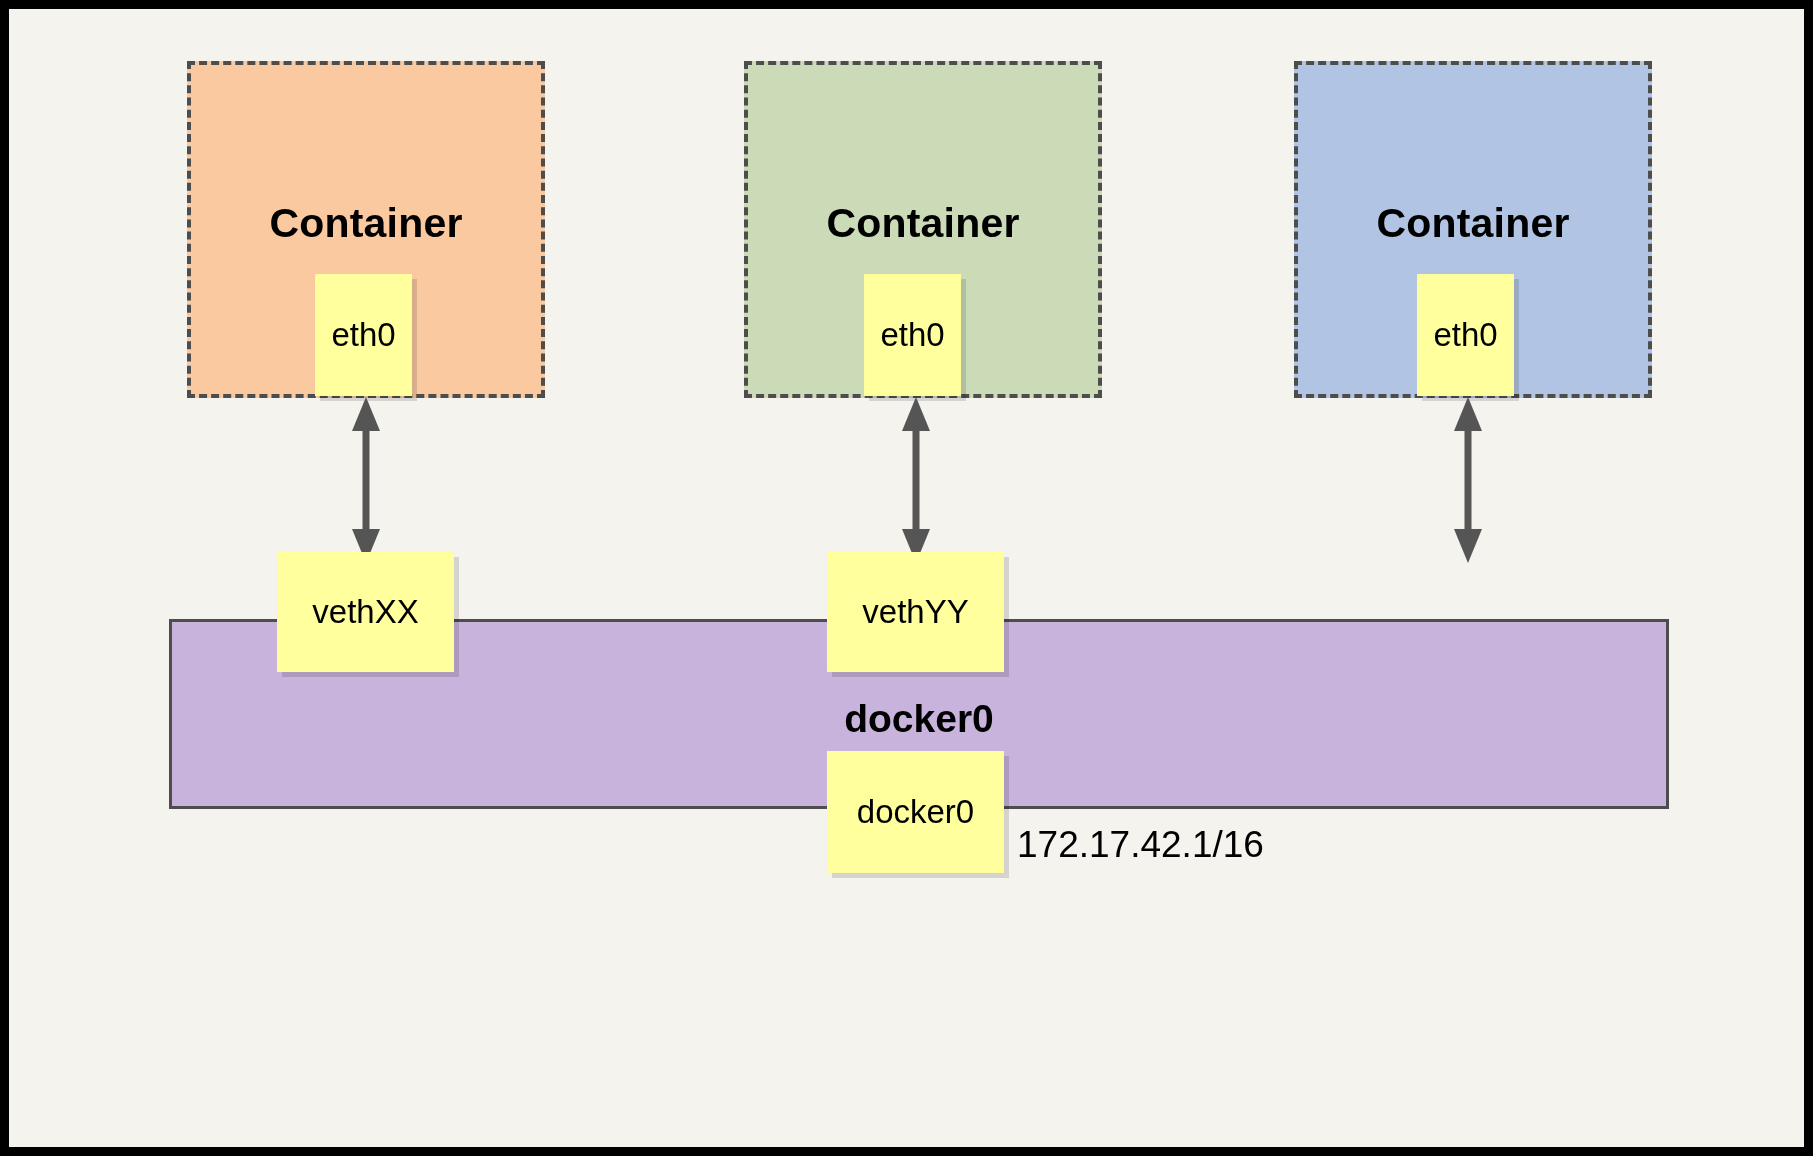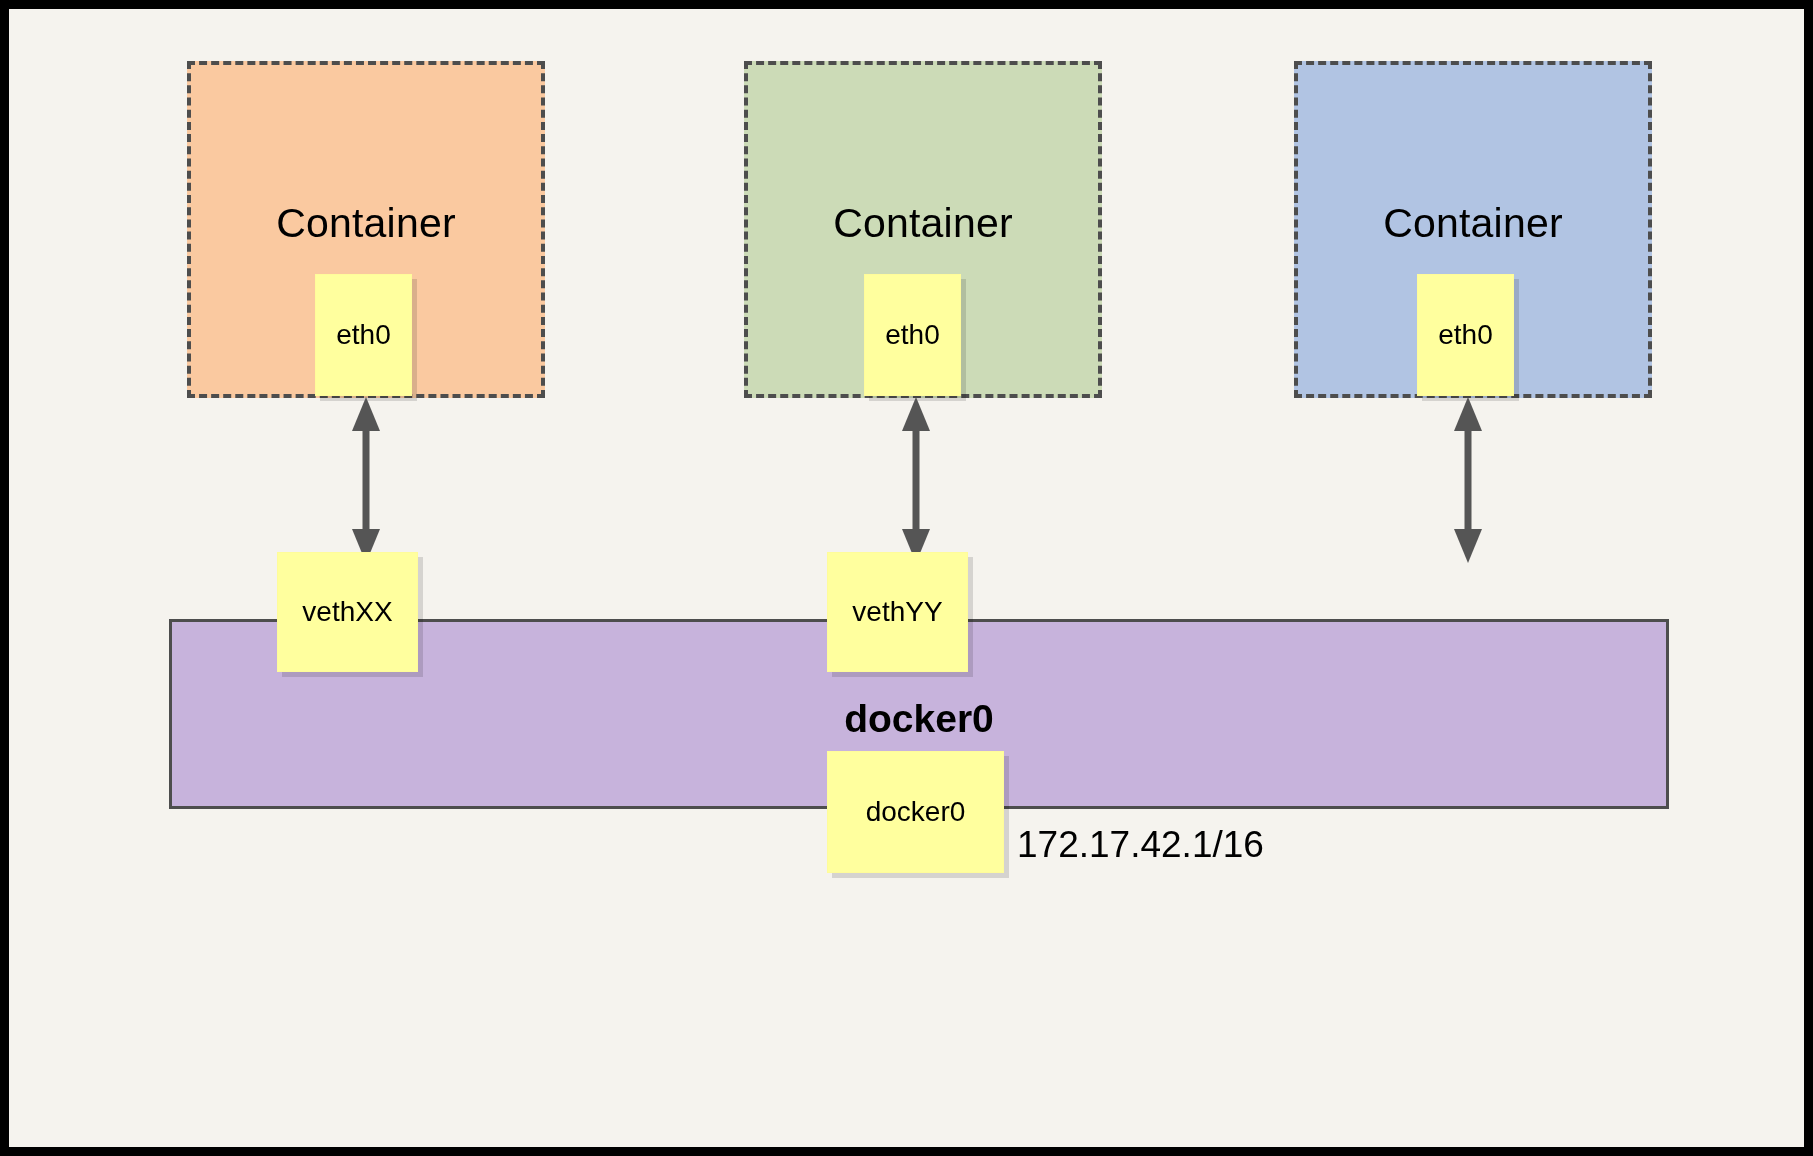--- a/index.html
+++ b/index.html
@@ -45,51 +45,51 @@
   .container-box.c2 { left: 735px;  background: #ccdbb7; }
   .container-box.c3 { left: 1285px; background: #b1c4e3; }
 
   .container-title {
     position: absolute;
     left: 0;
     right: 0;
     top: 135px;
     text-align: center;
     font-size: 41px;
-    font-weight: normal;
+    font-weight: bold;
     color: #000000;
     letter-spacing: 0.2px;
   }
 
   
   .note {
     position: absolute;
     box-sizing: border-box;
     background: #ffff9e;
     border: 1px solid #fffc9a;
     box-shadow: 5px 5px 0 rgba(0,0,0,0.13);
     display: flex;
     align-items: center;
     justify-content: center;
     color: #000000;
-    font-size: 28px;
+    font-size: 33px;
     font-family: "Liberation Sans", sans-serif;
   }
 
   .note.eth0 {
     width: 97px;
     height: 122px;
     top: 265px;
   }
   .note.eth0.e1 { left: 306px; }
   .note.eth0.e2 { left: 855px; }
   .note.eth0.e3 { left: 1408px; }
 
   .note.veth {
-    width: 141px;
+    width: 177px;
     height: 120px;
     top: 543px;
   }
   .note.veth.v1 { left: 268px; }
   .note.veth.v2 { left: 818px; }
   .note.veth.v3 { left: 1370px; }
 
   .note.docker0-tag {
     width: 177px;
     height: 122px;

